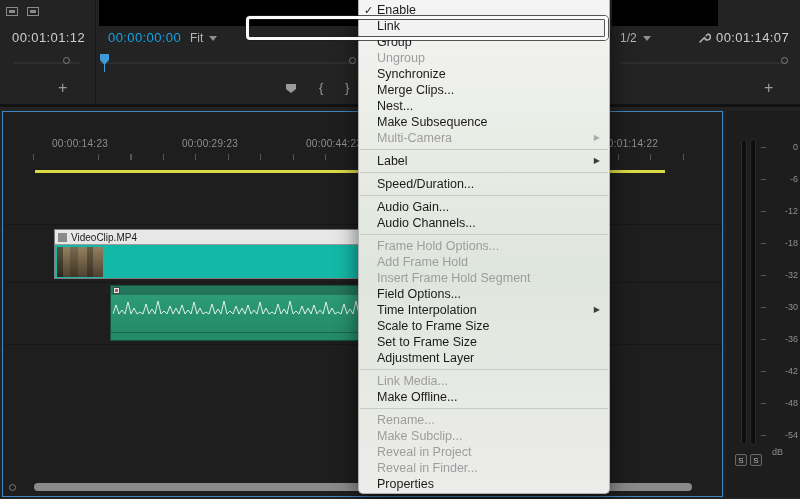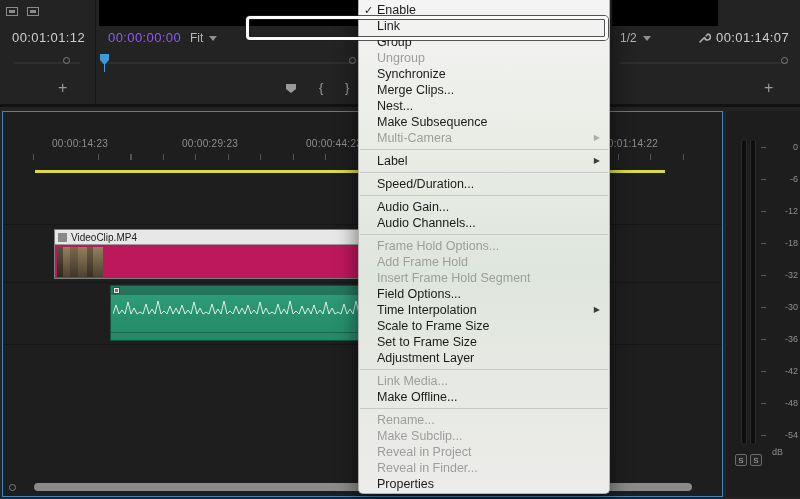--- a/index.html
+++ b/index.html
@@ -4,21 +4,21 @@
 <style>
   * { margin:0; padding:0; box-sizing:border-box; }
   body { background:#111; font-family:"Liberation Sans", sans-serif; }
   #screen { position:relative; width:800px; height:499px; background:#232323; overflow:hidden; color:#c8c8c8; }
 
   
   .topbar { position:absolute; left:0; top:0; width:800px; height:105px; background:#232323; }
   .tdiv { position:absolute; top:0; width:1px; height:105px; background:#161616; }
   .vidstrip { position:absolute; top:0; height:26px; background:#000; }
   .tc { position:absolute; top:30px; font-size:13px; letter-spacing:.4px; color:#cfcfcf; }
-  .tc.blue { color:#8b5cf6; }
+  .tc.blue { color:#0ea5e9; }
   .dropdown { position:absolute; top:31px; height:16px; font-size:12px; color:#b5b5b5; cursor:default; }
   .dropdown .chev { display:inline-block; width:0; height:0; border-left:4px solid transparent; border-right:4px solid transparent; border-top:5px solid #8f8f8f; margin-left:6px; vertical-align:middle; }
   .ring { position:absolute; width:7px; height:7px; border:1px solid #7d7d7d; border-radius:50%; }
   .playhead { position:absolute; left:100px; top:54px; width:9px; height:11px; background:#3f9bd8; clip-path:polygon(0 0,100% 0,100% 55%,50% 100%,0 55%); }
   .playline { position:absolute; left:104px; top:64px; width:1px; height:8px; background:#3f9bd8; }
   .plusbtn { position:absolute; font-size:16px; color:#9a9a9a; line-height:14px; }
   .brace { position:absolute; font-size:13px; color:#9a9a9a; top:80px; }
   .pent { position:absolute; left:286px; top:84px; width:10px; height:9px; background:#9a9a9a; clip-path:polygon(0 0,100% 0,100% 55%,50% 100%,0 55%); }
   .mini-icon { position:absolute; top:7px; width:12px; height:9px; border:1px solid #8a8a8a; }
   .mini-icon::after { content:""; position:absolute; left:2px; top:2px; width:6px; height:3px; background:#8a8a8a; }
@@ -26,21 +26,21 @@
   .hr-div { position:absolute; left:0; top:104px; width:800px; height:3px; background:#121212; }
 
   
   .timeline { position:absolute; left:2px; top:111px; width:721px; height:386px; background:#1e1e1e; border:1px solid #3f85c2; }
   .rlabel { position:absolute; top:26px; font-size:10px; color:#8f8f8f; letter-spacing:.3px; white-space:nowrap; }
   .rticks { position:absolute; left:30px; top:42px; width:660px; height:6px;
             background:repeating-linear-gradient(90deg,#555 0 1px,transparent 1px 32.5px); }
   .workarea { position:absolute; left:32px; top:58px; width:630px; height:3px; background:#dada45; }
   .tracksep { position:absolute; left:1px; width:718px; height:1px; background:#171717; }
 
-  .vclip { position:absolute; left:51px; top:117px; width:390px; height:50px; background:#be185d; border:1px solid #7e7e7e; }
+  .vclip { position:absolute; left:51px; top:117px; width:390px; height:50px; background:#14b8a6; border:1px solid #7e7e7e; }
   .vclip .vhead { position:absolute; left:0; top:0; right:0; height:15px; background:#e7e7e7; border-bottom:1px solid #9b9b9b; }
   .vclip .vname { position:absolute; left:16px; top:2px; font-size:10px; color:#1c1c1c; }
   .vclip .fxbadge { position:absolute; left:3px; top:3px; width:9px; height:9px; background:#8a8a8a; }
   .vclip .thumb { position:absolute; left:2px; top:17px; width:46px; height:30px;
       background-image:linear-gradient(90deg, rgba(0,0,0,.38) 0 6px, transparent 6px 13px, rgba(0,0,0,.18) 13px 21px, transparent 21px 30px, rgba(0,0,0,.28) 30px 36px, transparent 36px),
                        linear-gradient(180deg,#93805f,#4e4130); }
 
   .aclip { position:absolute; left:107px; top:173px; width:340px; height:56px; border:1px solid #10523f;
            background:linear-gradient(180deg,#31a07d,#27906c 60%,#238a68); }
   .aclip .astrip { position:absolute; left:0; top:0; right:0; height:9px; background:rgba(0,0,0,.25); }

